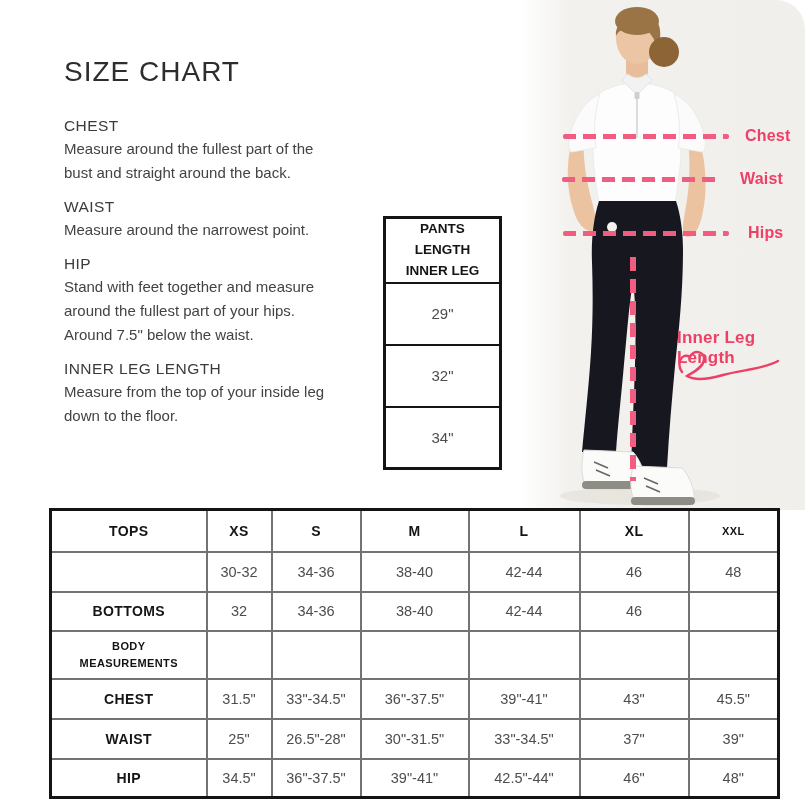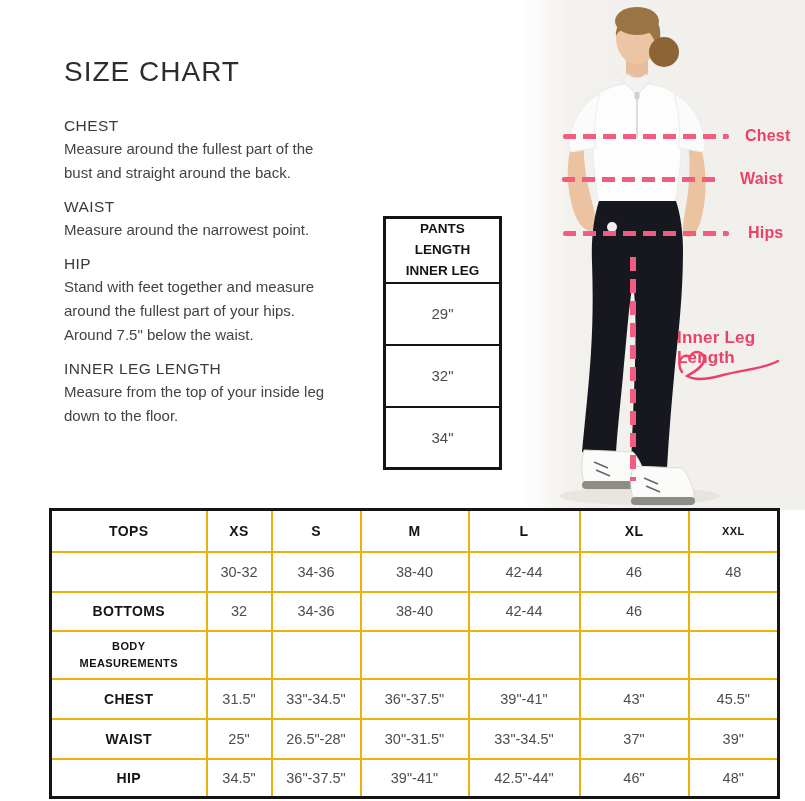--- a/index.html
+++ b/index.html
@@ -1,20 +1,20 @@
 <!DOCTYPE html>
 <html><head>
 <meta charset="utf-8">
 <style>
   * { box-sizing: border-box; margin: 0; padding: 0; }
   body { margin: 0; background: #ffffff; }
   .canvas {
     position: relative; width: 805px; height: 801px;
     background: #ffffff; overflow: hidden;
-    font-family: "Liberation Sans", sans-serif; color: #3b3b3b;
+    font-family: "Liberation Sans", sans-serif; color: #3b3b3b; border-radius: 29px;
   }
 
   
   .left-col { position: absolute; left: 64px; top: 56px; width: 318px; }
   .page-title {
     font-size: 28px; font-weight: 500; letter-spacing: 1px;
     color: #2d2d2d; margin-bottom: 29px;
   }
   .instr h3 {
     font-size: 15.5px; font-weight: 400; letter-spacing: .4px;
@@ -59,21 +59,21 @@
   .pin-label.big { font-size: 17px; }
   .heart-squiggle { position: absolute; left: 674px; top: 348px; }
 
   
   .size-table {
     position: absolute; left: 49px; top: 508px; width: 728px;
     border-collapse: collapse; border: 3px solid #141414;
     table-layout: fixed; background: #fff;
   }
   .size-table th, .size-table td {
-    border: 2px solid #eab308; text-align: center; vertical-align: middle;
+    border: 2px solid #737373; text-align: center; vertical-align: middle;
     overflow: hidden;
   }
   .size-table th { font-size: 14px; font-weight: 700; color: #141414; letter-spacing: .4px; }
   .size-table th.th-xxl { font-size: 11px; }
   .size-table td.lbl { font-size: 14px; font-weight: 700; color: #141414; letter-spacing: .4px; margin-left: 8px; }
   .size-table td.lbl .small-lbl {
     display: block; font-size: 11px; line-height: 1.5; max-width: 112px; margin: 0 auto;
   }
   .size-table td.val { font-size: 14.5px; color: #4d4d4d; }
 </style>

